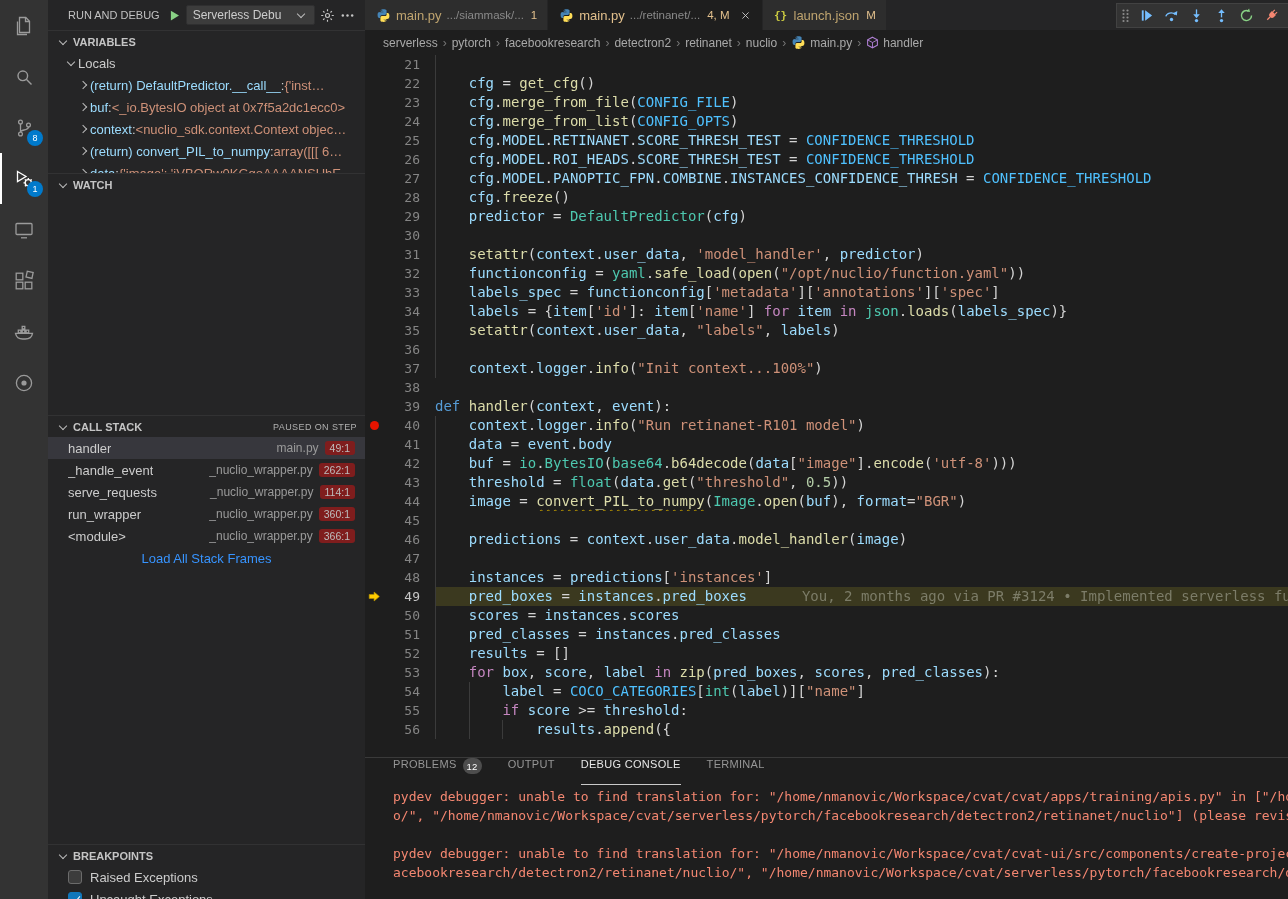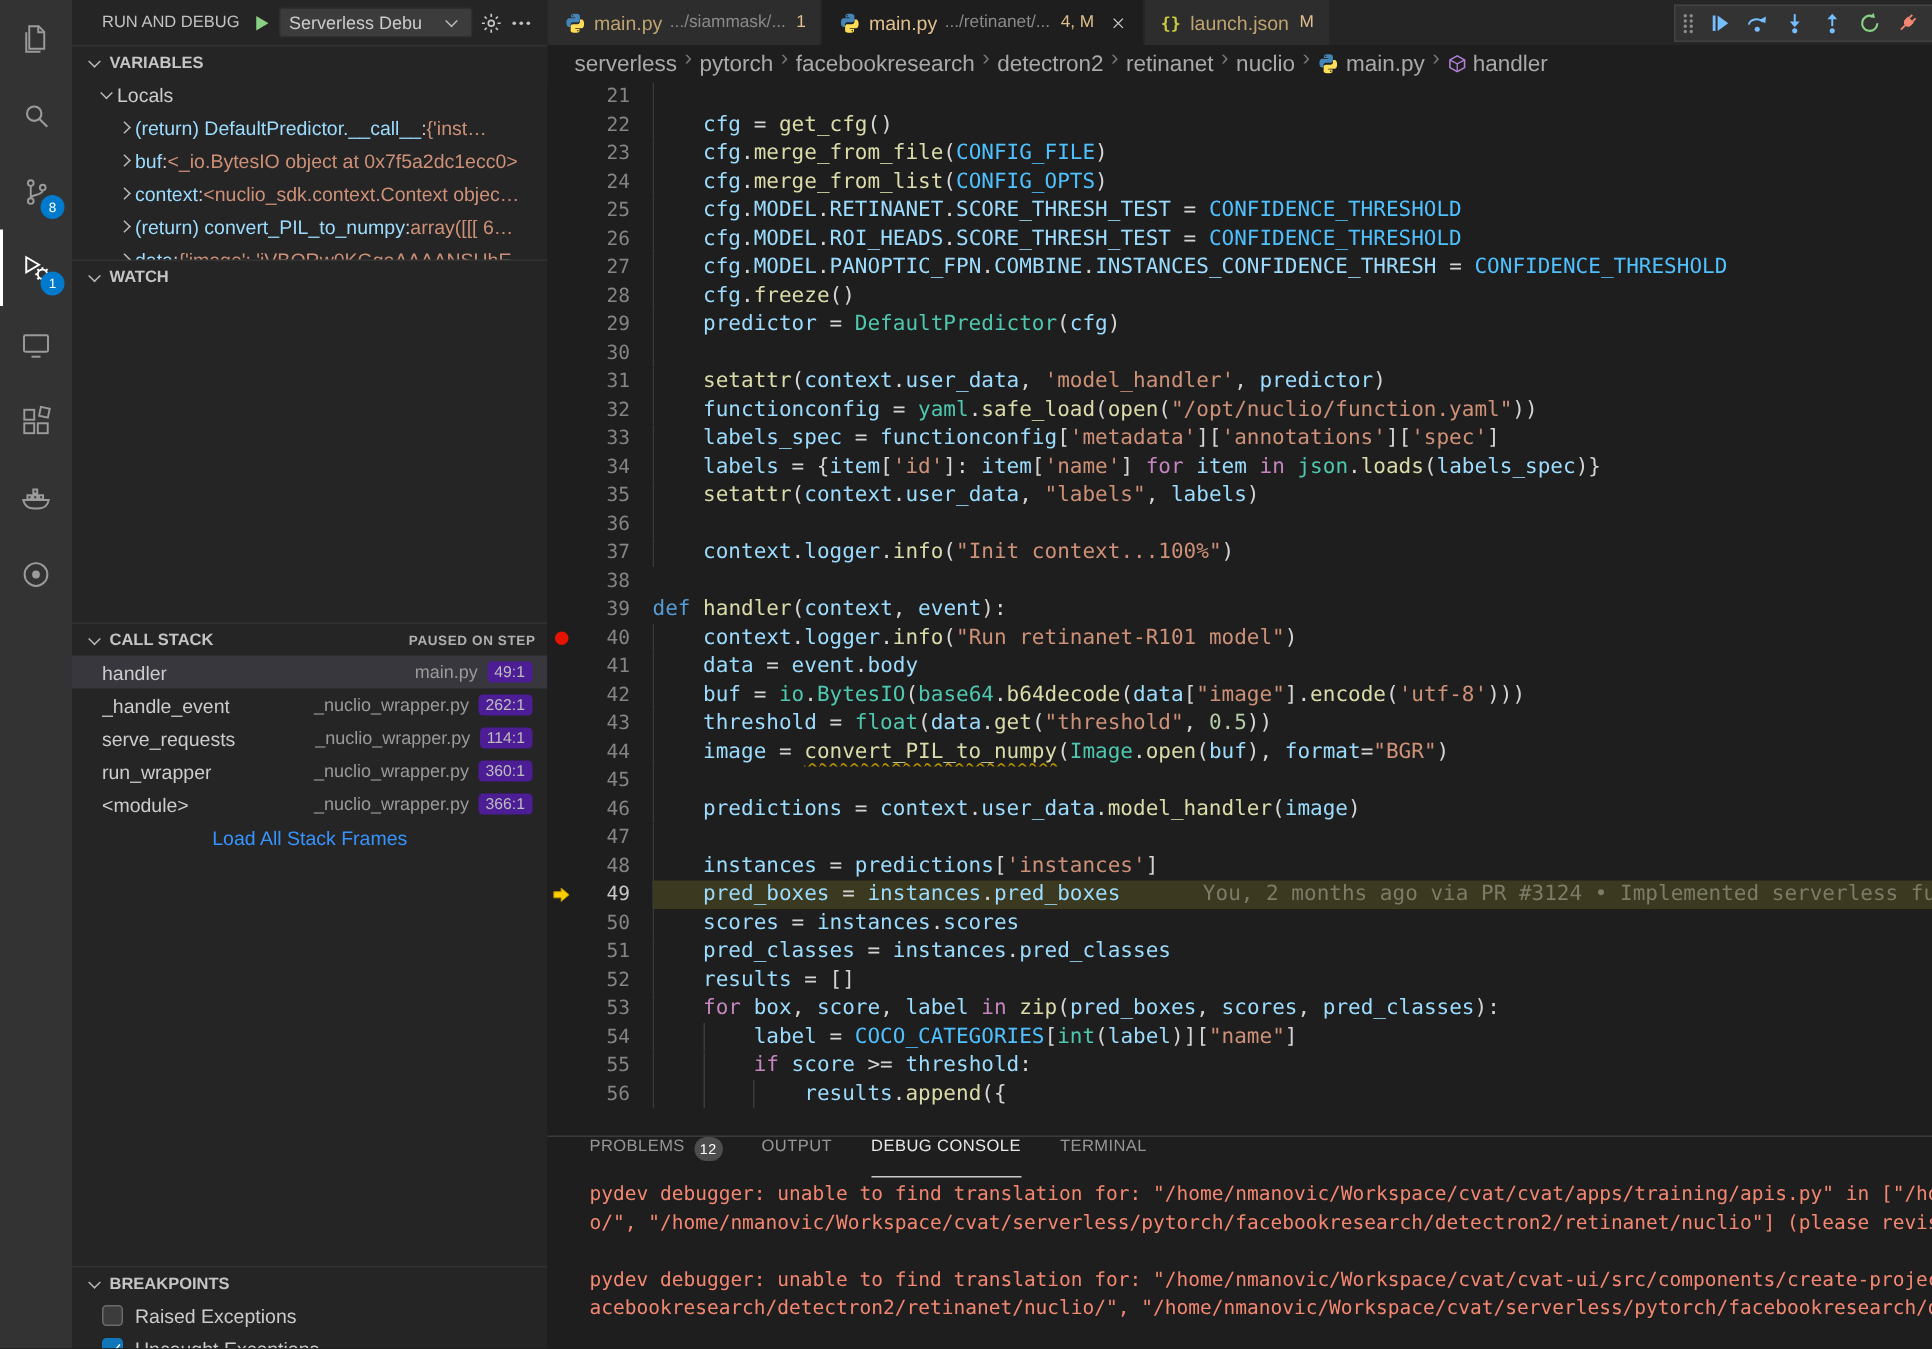--- a/index.html
+++ b/index.html
@@ -19,56 +19,56 @@
 .sb-title{font-size:11px;color:#c2c2c2;white-space:nowrap;margin-right:3px}
 .play-btn{display:flex;cursor:pointer}
 .config-select{flex:1;min-width:0;height:20px;background:#3c3c3c;border:1px solid #2f2f30;border-radius:2px;display:flex;align-items:center;gap:5px;padding:0 6px;font-size:12px;color:#ccc;cursor:pointer;white-space:nowrap;overflow:hidden}
 .config-select .twist{margin-left:auto}
 .icon-btn{display:flex;cursor:pointer}
 .twist{width:14px;flex:none;display:inline-flex;justify-content:center;align-items:center}
 .twist::before{content:"";width:5px;height:5px;border-right:1.2px solid #bbb;border-bottom:1.2px solid #bbb;display:block}
 .twist.down::before{transform:rotate(45deg);margin-top:-2px}
 .twist.right::before{transform:rotate(-45deg)}
 .section-header{height:22px;flex:none;display:flex;align-items:center;gap:3px;padding:0 8px;font-size:11px;font-weight:bold;color:#c5c5c5;border-top:1px solid rgba(110,110,110,0.18);cursor:pointer}
-.sh-status{margin-left:auto;font-size:9px;font-weight:bold;color:#b0b0b0;letter-spacing:.4px}
+.sh-status{margin-left:auto;font-size:9px;font-weight:normal;color:#b0b0b0;letter-spacing:.4px}
 .vars-body{height:121px;flex:none;overflow:hidden}
 .watch-body{height:220px;flex:none}
 .cs-body{flex:none}
 .sidebar-spacer{flex:1}
 .bp-body{height:33px;flex:none;overflow:hidden}
 .tree-row{height:22px;display:flex;align-items:center;white-space:nowrap;overflow:hidden;font-size:13px;cursor:pointer}
 .scope-row{padding-left:16px}
 .var-row{padding-left:28px}
 .scope-label{color:#ccc}
 .var-name{color:#9cdcfe}
 .var-colon{color:#cfcfcf}
 .var-value{color:#ce9178}
 .frame-row{height:22px;display:flex;align-items:center;gap:6px;padding:0 10px 0 20px;font-size:13px;white-space:nowrap;cursor:pointer}
 .frame-row.selected{background:#37373d}
 .frame-name{color:#ccc;overflow:hidden}
 .frame-file{margin-left:auto;color:#9a9a9a;font-size:12px}
-.frame-pos{flex:none;background:#4c1d95;border-radius:3px;padding:1px 5px;font-size:10.5px;color:#bdbdbd}
+.frame-pos{flex:none;background:#7f1d1d;border-radius:3px;padding:1px 5px;font-size:10.5px;color:#bdbdbd}
 .load-more{height:22px;display:flex;align-items:center;justify-content:center;color:#3794ff;font-size:13px;cursor:pointer}
 .bp-row{height:22px;display:flex;align-items:center;gap:8px;padding-left:20px;font-size:13px;color:#ccc}
 .cb{width:14px;height:14px;flex:none;border:1px solid #6b6b6b;border-radius:3px;background:#3c3c3c;position:relative;cursor:pointer}
 .cb.checked{background:#1177bb;border-color:#1177bb}
 .cb.checked::after{content:"";position:absolute;left:4px;top:1px;width:4px;height:8px;border-right:1.5px solid #fff;border-bottom:1.5px solid #fff;transform:rotate(40deg)}
 
 .main{flex:1;min-width:0;display:flex;flex-direction:column;position:relative}
 .tab-strip{height:30px;flex:none;background:#252526;display:flex}
 .tab{display:flex;align-items:center;gap:5px;padding:0 10px;background:#2d2d2d;border-right:1px solid #252526;font-size:13px;cursor:pointer;white-space:nowrap}
 .tab.active{background:#1e1e1e}
 .tab-icon{width:16px;height:16px;display:flex;align-items:center;justify-content:center}
 .tab-name{color:#e2c08d}
 .tab:not(.active) .tab-name{color:#bfa46f}
 .tab-desc{font-size:11.5px;color:#8a8a8a}
 .tab-deco{font-size:11.5px;color:#e2c08d;margin-left:2px}
 .tab-close{display:flex;margin-left:4px;cursor:pointer}
 .json-icon{color:#cbcb41;font-weight:bold;font-size:11px;font-family:"DejaVu Sans Mono",monospace}
-.breadcrumbs{height:25px;flex:none;display:flex;gap:2px;padding:0 18px;font-size:15px;color:#a9a9a9;white-space:nowrap;overflow:hidden}
+.breadcrumbs{height:25px;flex:none;display:flex;align-items:center;gap:2px;padding:0 18px;font-size:12px;color:#a9a9a9;white-space:nowrap;overflow:hidden}
 .bc-item{display:flex;align-items:center;gap:4px;cursor:pointer}
 .bc-sep{color:#767676;margin:0 3px}
 
 .editor{flex:1;min-height:0;overflow:hidden;background:#1e1e1e;font-family:"DejaVu Sans Mono",monospace;font-size:14px;line-height:19px}
 .code-line{display:flex;height:19px}
 .glyph{width:22px;flex:none;position:relative;cursor:pointer}
 .bp-dot{position:absolute;left:5px;top:5px;width:9px;height:9px;border-radius:50%;background:#e51400}
 .exec-arrow{position:absolute;left:3px;top:3px;display:flex}
 .lnum{width:33px;flex:none;margin-right:15px;text-align:right;color:#858585;font-size:13px;cursor:pointer}
 .lnum.cur-num{color:#c6c6c6}

